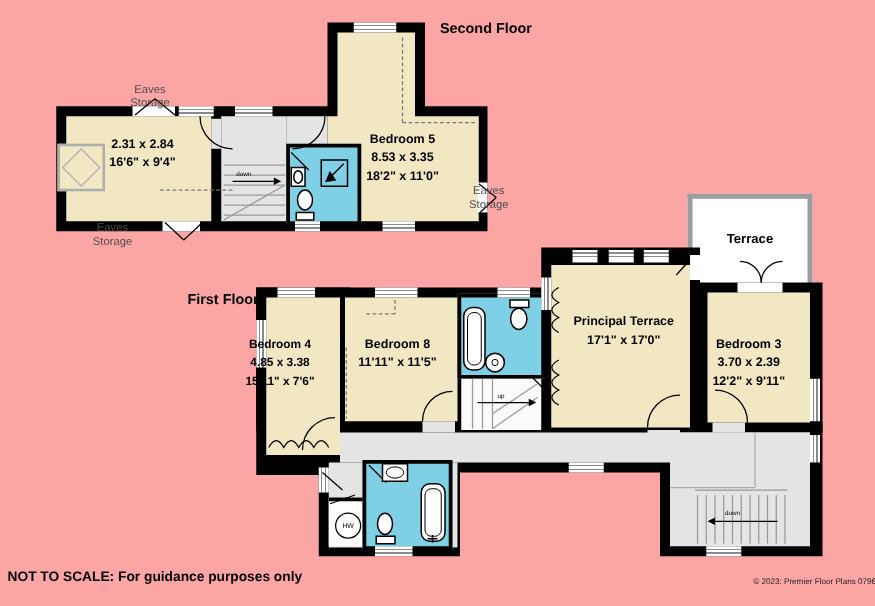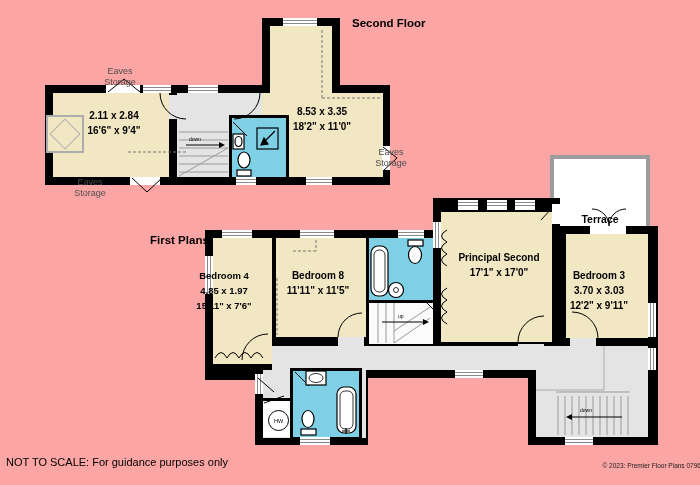--- a/index.html
+++ b/index.html
@@ -15,21 +15,21 @@
   .win-v{position:absolute;background:linear-gradient(to right,#fff 0 2px,#8a8a8a 2px 3px,#fff 3px 5px,#8a8a8a 5px 6px,#fff 6px 100%);}
   .gap{position:absolute;background:#fff;}
   .gap-gray{position:absolute;background:#E4E4E4;}
   .terrace{position:absolute;background:#fff;border:4px solid #9C9C9C;border-bottom:none;box-sizing:border-box;}
   .rlabel{position:absolute;text-align:center;color:#000;font-weight:bold;font-size:10px;line-height:15px;}
   .flabel{position:absolute;color:#000;font-weight:bold;font-size:11.5px;}
   .eaves{position:absolute;text-align:center;color:#4d4d4d;font-size:9px;line-height:11px;}
   .chimney{position:absolute;background:#F2E7C3;border:2px solid #ADADAD;box-sizing:border-box;}
   .chimney .diamond{position:absolute;left:50%;top:50%;width:22px;height:22px;border:1.5px solid #ADADAD;transform:translate(-50%,-50%) rotate(45deg);box-sizing:border-box;}
   .hwcirc{position:absolute;width:19px;height:19px;border:1px solid #000;border-radius:50%;background:#fff;font-size:5.5px;display:flex;align-items:center;justify-content:center;color:#000;}
-  .footL{position:absolute;left:6px;top:456px;font-weight:normal;font-size:11px;color:#000;}
+  .footL{position:absolute;left:6px;top:456px;font-weight:bold;font-size:11px;color:#000;}
   .footR{position:absolute;right:4px;top:462px;font-size:6.5px;color:#222;}
   svg text{font-family:"Liberation Sans",sans-serif;}
 </style>
 </head>
 <body>
 
 <div id="plan">
 
   <div class="terrace" style="left:550px;top:155px;width:100px;height:75px;"></div>
 
@@ -179,49 +179,50 @@
       <rect x="340" y="391" width="13" height="38" rx="5" fill="none" stroke-width="0.8"></rect>
       <path d="M346,428 V434 M342,431 H350" fill="none"></path>
       <rect x="306" y="371" width="20" height="14"></rect>
       <ellipse cx="316" cy="378" rx="7" ry="4.5" fill="none" stroke-width="0.8"></ellipse>
       <ellipse cx="308" cy="419" rx="6" ry="8.5"></ellipse>
       <rect x="301" y="429" width="15" height="6"></rect>
     </g>
   </svg>
 
   <div class="flabel" style="left:352px;top:17px;">Second Floor</div>
-  <div class="flabel" style="left:150px;top:234px;">First Plans</div>
+  <div class="flabel" style="left:150px;top:234px;">First Floor</div>
 
   <div class="rlabel" style="left:62px;top:108px;width:104px;">
-    <div>2.11 x 2.84</div>
+    <div>2.31 x 2.84</div>
     <div>16'6" x 9'4"</div>
   </div>
   <div class="rlabel" style="left:272px;top:104px;width:100px;">
+    <div>Bedroom 5</div>
     <div>8.53 x 3.35</div>
     <div>18'2" x 11'0"</div>
   </div>
   <div class="rlabel" style="left:187px;top:268px;width:74px;font-size:9.5px;">
     <div>Bedroom 4</div>
-    <div>4.85 x 1.97</div>
+    <div>4.85 x 3.38</div>
     <div>15'11" x 7'6"</div>
   </div>
   <div class="rlabel" style="left:272px;top:268px;width:92px;">
     <div>Bedroom 8</div>
     <div>11'11" x 11'5"</div>
   </div>
   <div class="rlabel" style="left:443px;top:250px;width:112px;">
-    <div>Principal Second</div>
+    <div>Principal Terrace</div>
     <div>17'1" x 17'0"</div>
   </div>
   <div class="rlabel" style="left:566px;top:268px;width:66px;">
     <div>Bedroom 3</div>
-    <div>3.70 x 3.03</div>
+    <div>3.70 x 2.39</div>
     <div>12'2" x 9'11"</div>
   </div>
-  <div class="rlabel" style="left:570px;top:184px;width:60px;font-size:10.5px;margin-top:28px;">Terrace</div>
+  <div class="rlabel" style="left:570px;top:184px;width:60px;font-size:10.5px;">Terrace</div>
 
   <div class="eaves" style="left:90px;top:66px;width:60px;">
     <div>Eaves</div>
     <div>Storage</div>
   </div>
   <div class="eaves" style="left:60px;top:177px;width:60px;">
     <div>Eaves</div>
     <div>Storage</div>
   </div>
   <div class="eaves" style="left:366px;top:147px;width:50px;">

